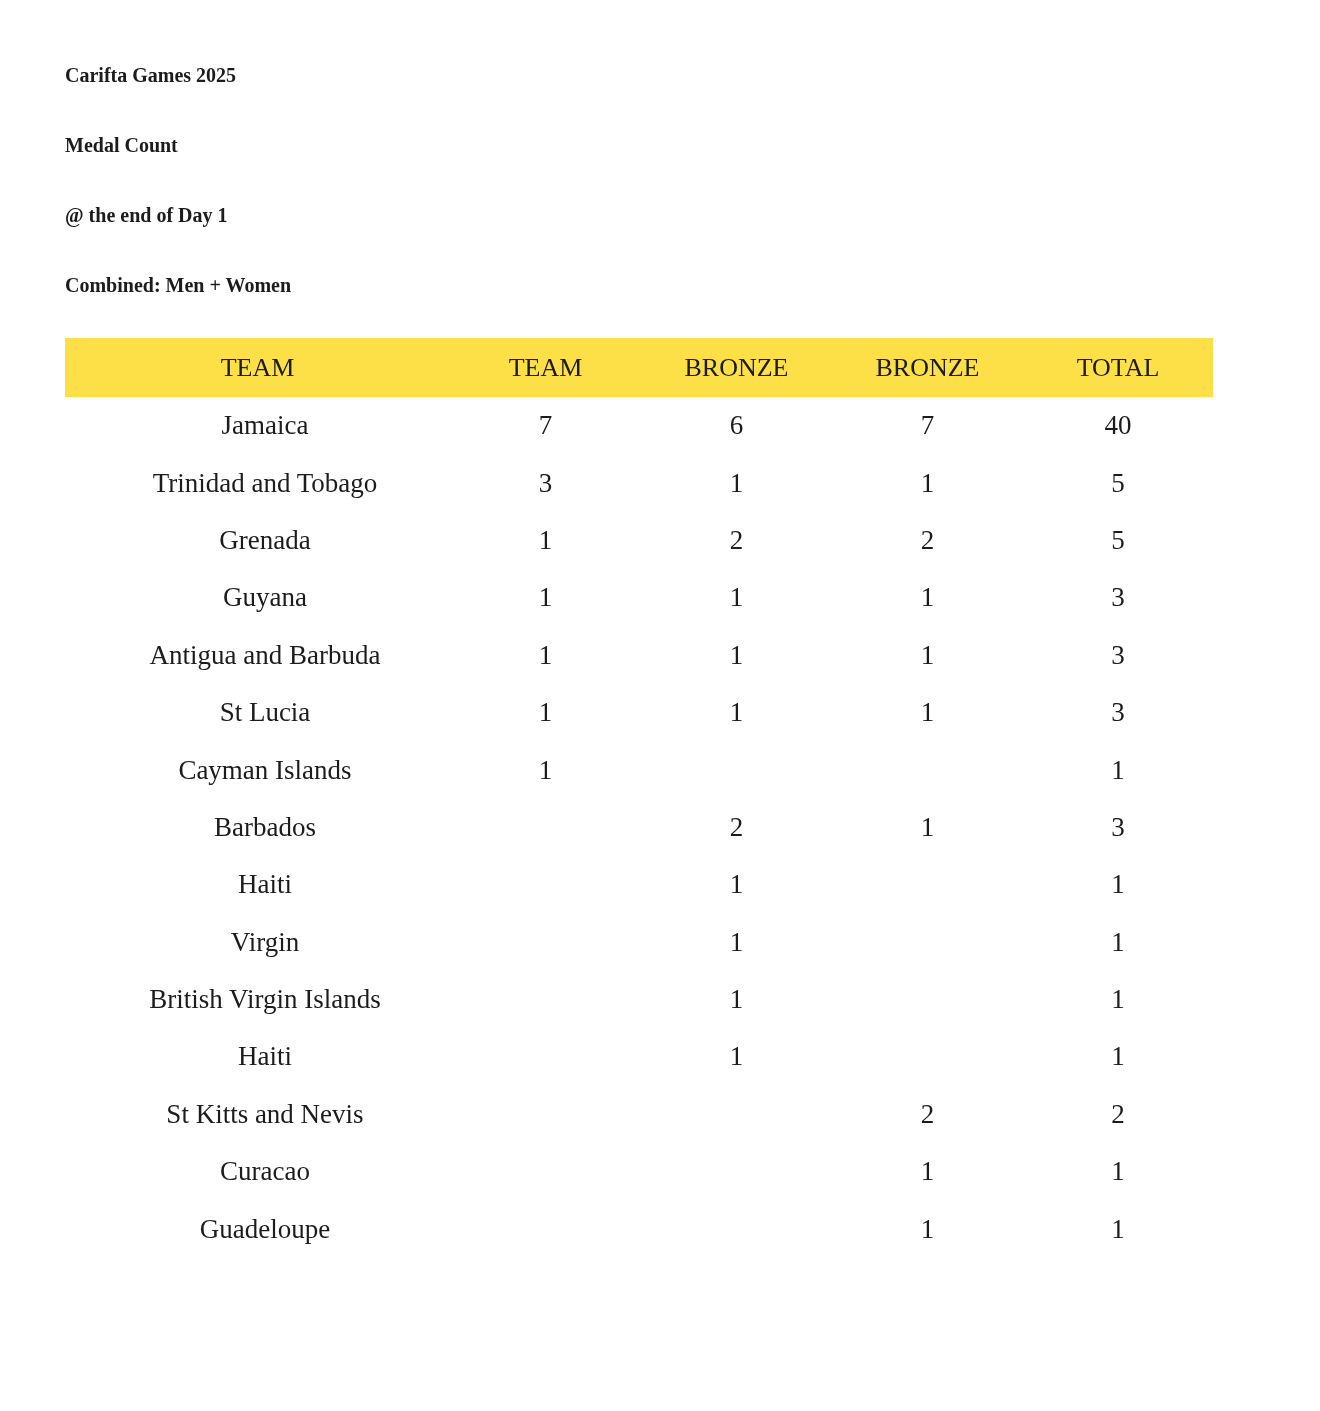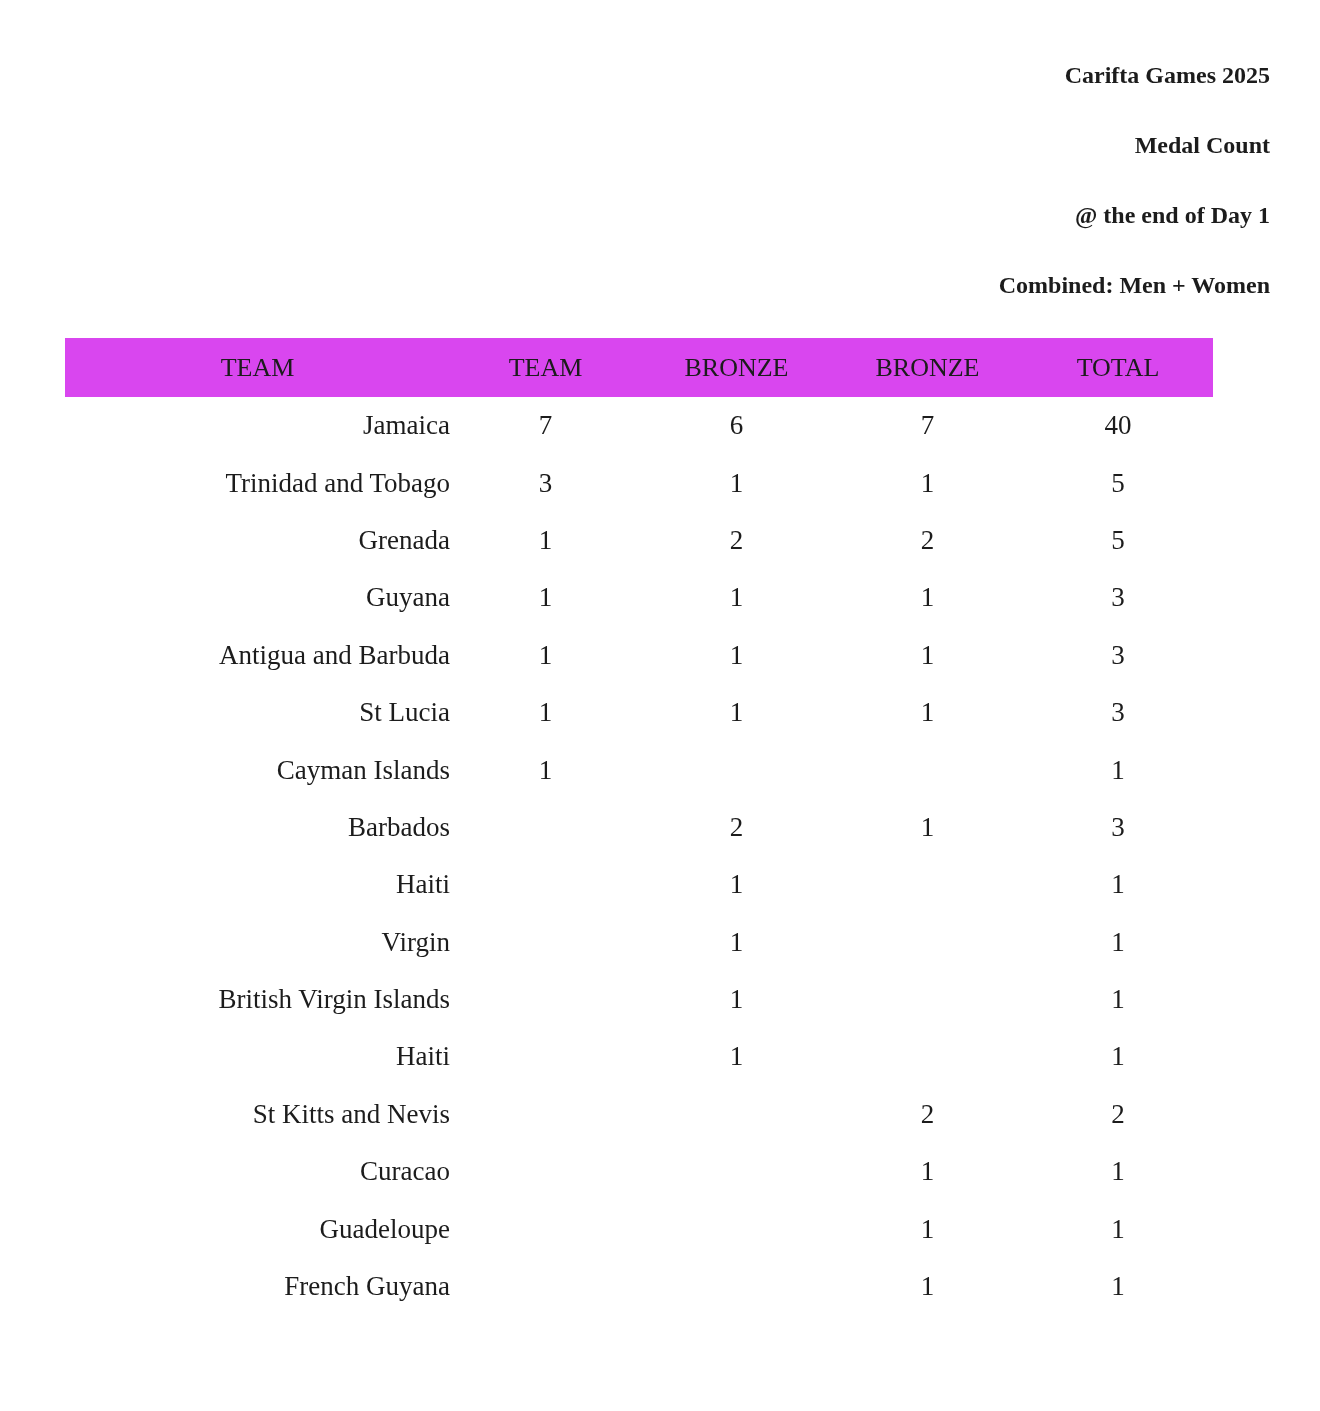--- a/index.html
+++ b/index.html
@@ -16,50 +16,50 @@
     color: #1c1c1c;
     overflow: hidden;
   }
   .content {
     margin-left: 65px;
     width: 1205px;
     padding-top: 58px;
     box-sizing: border-box;
   }
   .doc-title {
-    text-align: right;
+    text-align: left;
     font-weight: bold;
-    font-size: 24px;
+    font-size: 20px;
     line-height: 34px;
     margin: 0 0 36px 0;
   }
   table.medal-table {
     margin-top: 28px;
     width: 1148px;
     border-collapse: collapse;
     table-layout: fixed;
   }
   table.medal-table thead th {
-    background: #d946ef;
+    background: #fde047;
     height: 59px;
     font-weight: normal;
     font-size: 26px;
     text-align: center;
     vertical-align: middle;
     padding: 0;
   }
   table.medal-table tbody td {
     height: 57.4px;
     font-size: 27px;
     vertical-align: middle;
     padding: 0;
     white-space: nowrap;
   }
   td.team-col {
-    text-align: right;
+    text-align: center;
     padding-left: 15px !important;
   }
   .num-col {
     text-align: center;
   }
 </style>
 </head>
 <body>
 
 <div class="page">
@@ -186,24 +186,17 @@
             <td class="num-col">1</td>
             <td class="num-col">1</td>
           </tr>
           <tr>
             <td class="team-col">Guadeloupe</td>
             <td class="num-col"></td>
             <td class="num-col"></td>
             <td class="num-col">1</td>
             <td class="num-col">1</td>
           </tr>
-          <tr>
-            <td class="team-col">French Guyana</td>
-            <td class="num-col"></td>
-            <td class="num-col"></td>
-            <td class="num-col">1</td>
-            <td class="num-col">1</td>
-          </tr>
         </tbody>
     </table>
 
   </div>
 </div>
 
 </body></html>

